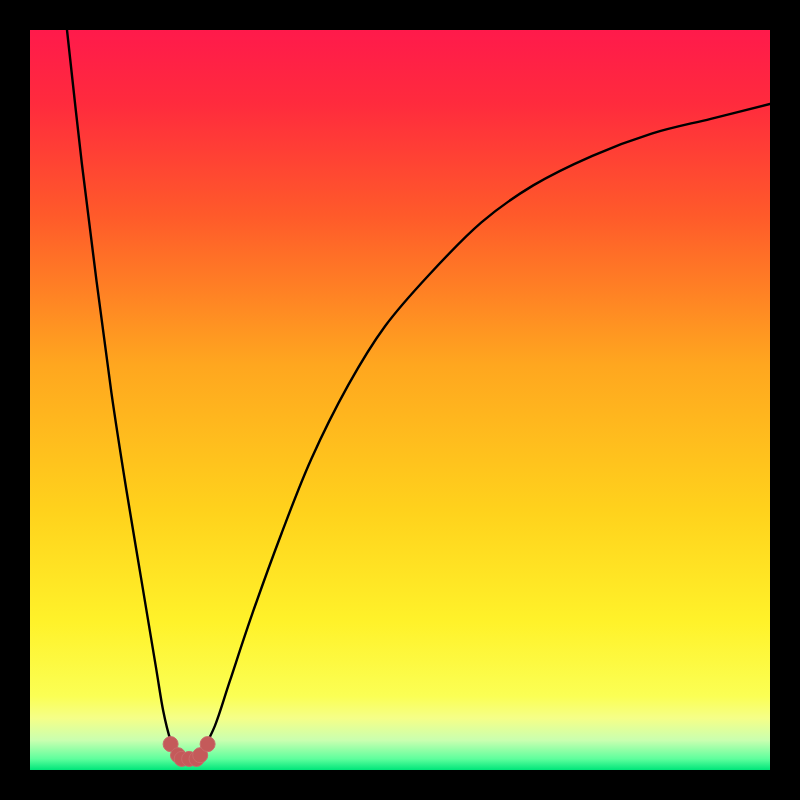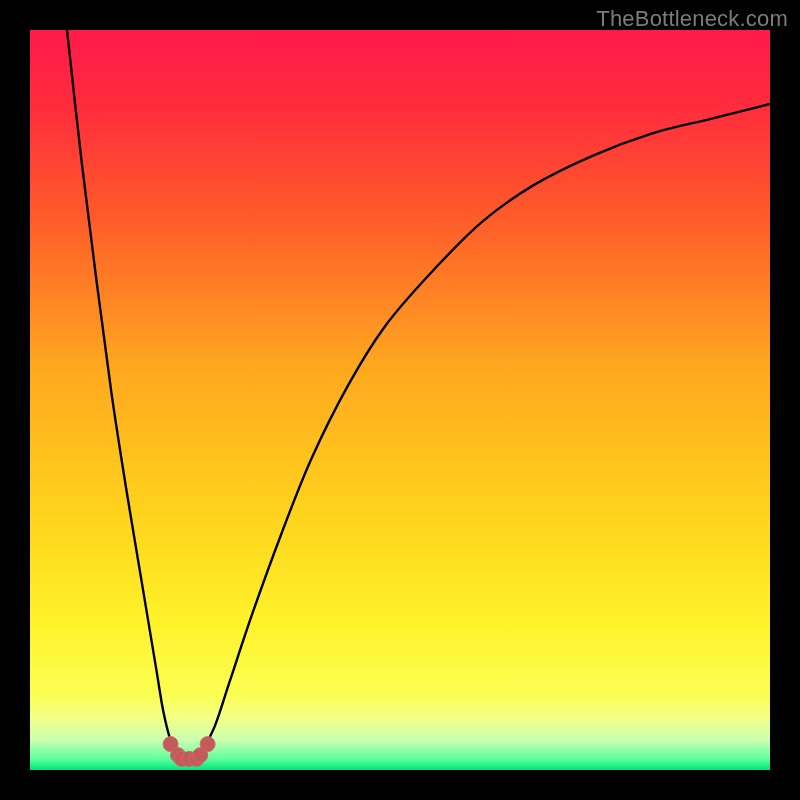--- a/index.html
+++ b/index.html
@@ -86,15 +86,14 @@
           <circle cx="151.70" cy="728.90" r="7.5" fill="#c45a5a" stroke="#c96a6a" stroke-width="1"></circle>
           <circle cx="159.10" cy="728.90" r="7.5" fill="#c45a5a" stroke="#c96a6a" stroke-width="1"></circle>
           <circle cx="166.50" cy="728.90" r="7.5" fill="#c45a5a" stroke="#c96a6a" stroke-width="1"></circle>
           <circle cx="170.20" cy="725.20" r="7.5" fill="#c45a5a" stroke="#c96a6a" stroke-width="1"></circle>
           <circle cx="177.60" cy="714.10" r="7.5" fill="#c45a5a" stroke="#c96a6a" stroke-width="1"></circle>
         </g>
     </svg>
 
   </div>
 
-  <div class="watermark">TheBottleneck.com</div>
 
 </div>
 
 </body></html>

